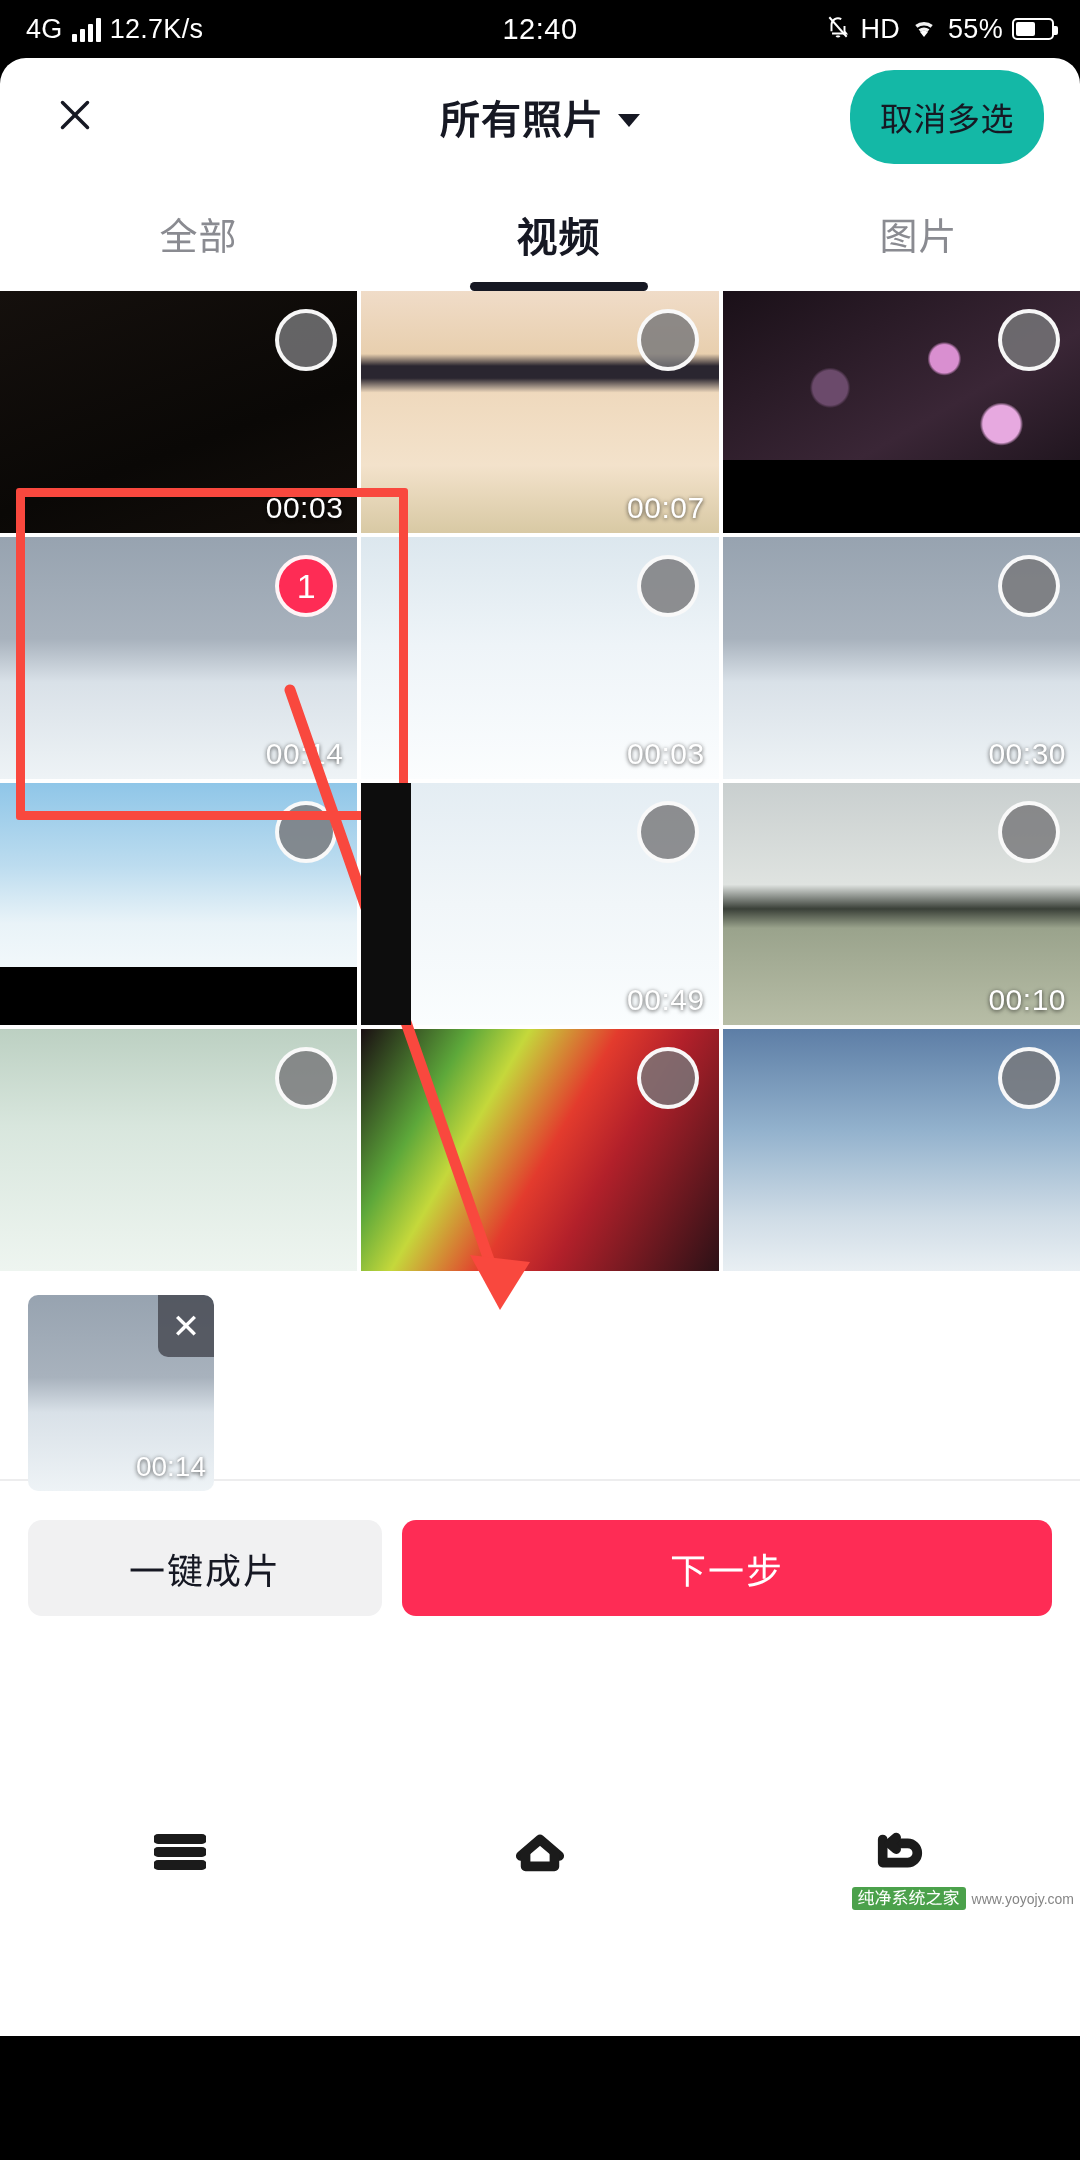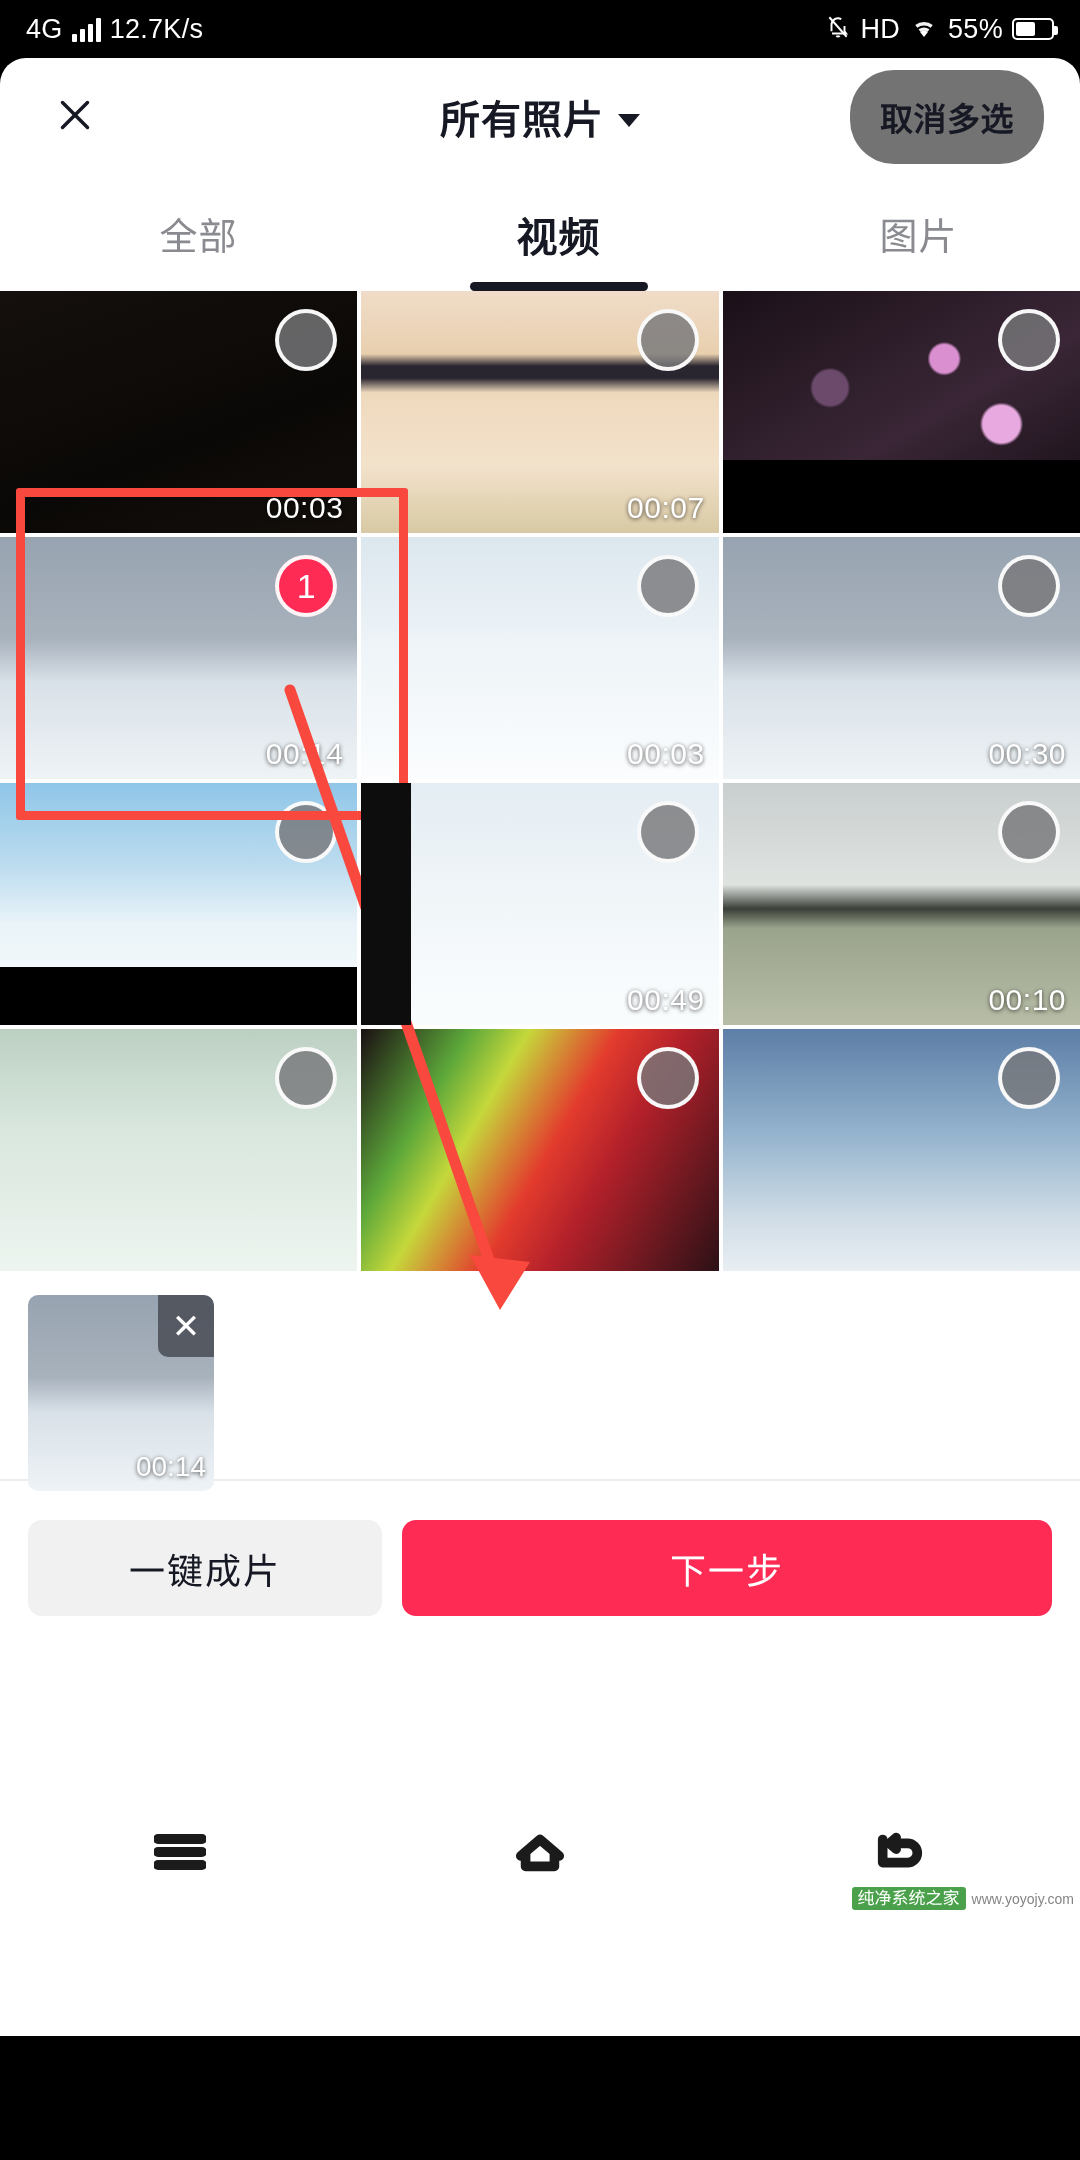--- a/index.html
+++ b/index.html
@@ -43,22 +43,22 @@
   }
   .close-btn svg { width: 40px; height: 40px; }
   .title-wrap {
     position: absolute; left: 0; right: 0; top: 50%; transform: translateY(-50%);
     display: flex; align-items: center; justify-content: center; gap: 14px;
   }
   .title-wrap .title { font-size: 40px; font-weight: bold; color: #161823; letter-spacing: 1px; }
   .chev { width: 0; height: 0; border-left: 11px solid transparent; border-right: 11px solid transparent; border-top: 13px solid #161823; margin-top: 6px; }
   .multi-btn {
     position: absolute; right: 36px; top: 50%; transform: translateY(-50%);
-    background: #737373; border-radius: 44px; padding: 23px 30px;
-    font-size: 33px; color: #161823; font-weight: bold; letter-spacing: .5px;
+    background: #14b8a6; border-radius: 44px; padding: 23px 30px;
+    font-size: 33px; color: #161823; font-weight: normal; letter-spacing: .5px;
   }
 
   
   .tabs { height: 115px; display: flex; align-items: center; }
   .tab { flex: 1; text-align: right; position: relative; height: 100%; display: flex; align-items: center; justify-content: center; margin-left: 37px; }
   .tab .lbl { font-size: 38px; color: #8a8b91; letter-spacing: 1px; }
   .tab.active .lbl { color: #161823; font-weight: bold; font-size: 41px; }
   .tab.active::after {
     content: ""; position: absolute; bottom: 0; left: 50%; transform: translateX(-50%);
     width: 178px; height: 9px; background: #161823; border-radius: 5px;
@@ -152,20 +152,21 @@
     <div class="sb-left">
       <span class="sb-text">4G</span>
       <span class="bars">
           <i></i>
           <i></i>
           <i></i>
           <i></i>
         </span>
       <span class="sb-text">12.7K/s</span>
     </div>
+    <div class="sb-time sb-text">12:40</div>
     <div class="sb-right">
       <span>
         <svg width="26" height="28" viewBox="0 0 24 24" fill="none" stroke="#fff" stroke-width="1.8">
           <path d="M6 16V10a6 6 0 0 1 9-5.2M18 11v5l1.5 2h-13"></path>
             <path d="M10.5 20a1.8 1.8 0 0 0 3 0"></path>
             <line x1="4" y1="3" x2="20" y2="21"></line>
         </svg>
       </span>
       <span class="sb-text">HD</span>
       <span>

